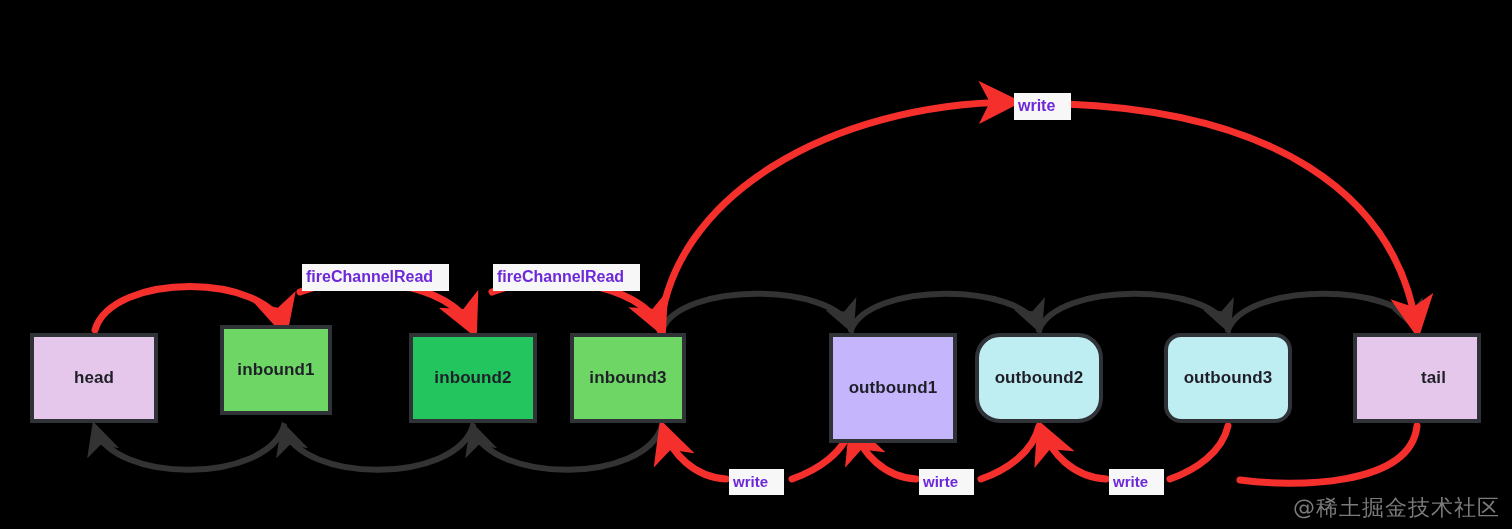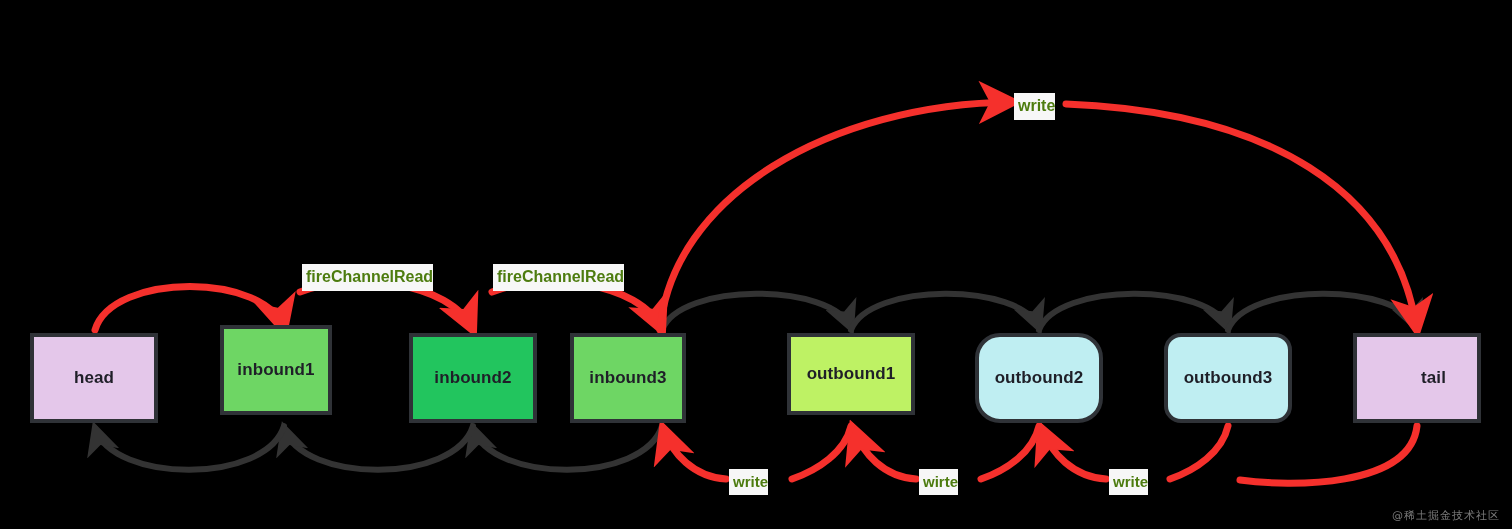--- a/index.html
+++ b/index.html
@@ -36,36 +36,36 @@
   .node .node-label {
     font-size: 17px;
     font-weight: bold;
     color: #1f1f28;
     letter-spacing: 0.1px;
     white-space: nowrap;
   }
   .edge-label {
     position: absolute;
     background: #f7f7f7;
-    color: #4d7c0f;
+    color: #6d28d9;
     font-size: 16px;
     font-weight: bold;
     line-height: 1;
-    padding: 5px 0 6px 4px;
+    padding: 5px 16px 6px 4px;
     white-space: nowrap;
     z-index: 8;
   }
   .edge-label.small {
     font-size: 15px;
   }
   #watermark {
     position: absolute;
     right: 12px;
     bottom: 6px;
-    font-size: 11px;
+    font-size: 22px;
     color: #7b7b7b;
     letter-spacing: 1px;
     white-space: nowrap;
     z-index: 9;
     font-family: "DejaVu Sans", sans-serif;
   }
 </style>
 </head>
 <body>
 
@@ -121,21 +121,21 @@
   </div>
 
   <div class="node" style="left:409px; top:333px; width:128px; height:90px; background:#22c55e;">
     <span class="node-label">inbound2</span>
   </div>
 
   <div class="node" style="left:570px; top:333px; width:116px; height:90px; background:#6ed664;">
     <span class="node-label">inbound3</span>
   </div>
 
-  <div class="node" style="left:787px; top:333px; width:128px; height:82px; background:#bef264;">
+  <div class="node" style="left:829px; top:333px; width:128px; height:110px; background:#c4b5fd;">
     <span class="node-label">outbound1</span>
   </div>
 
   <div class="node" style="left:975px; top:333px; width:128px; height:90px; background:#bfeef2;border-radius:25px;">
     <span class="node-label">outbound2</span>
   </div>
 
   <div class="node" style="left:1164px; top:333px; width:128px; height:90px; background:#bfeef2;border-radius:17px;">
     <span class="node-label">outbound3</span>
   </div>

